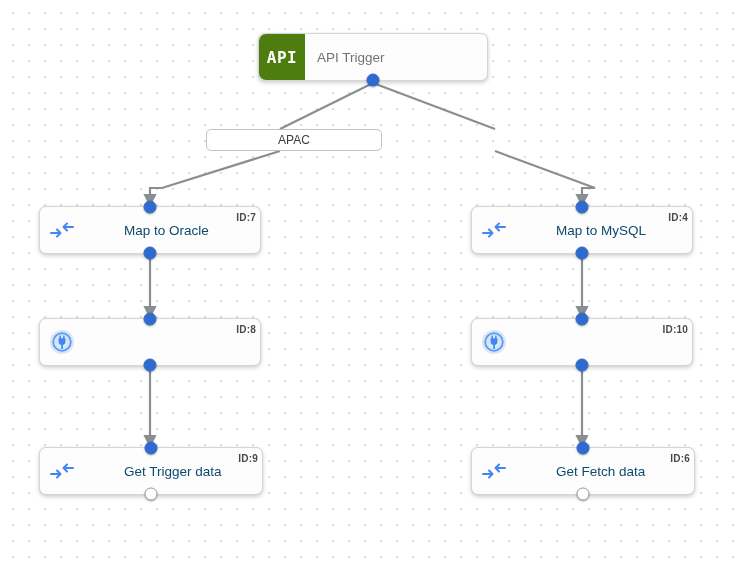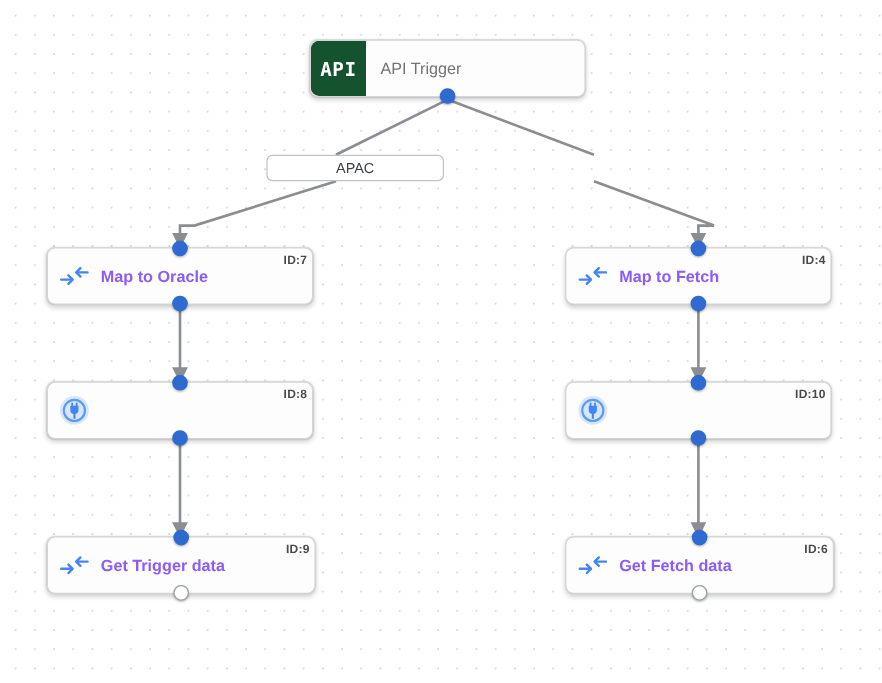--- a/index.html
+++ b/index.html
@@ -57,21 +57,21 @@
   .trigger {
     left: 258px;
     top: 33px;
     width: 230px;
     height: 48px;
   }
 
   .api-badge {
     width: 46px;
     height: 100%;
-    background: #14532d;
+    background: #4d7c0f;
     color: #ffffff;
     font-family: "DejaVu Sans Mono", monospace;
     font-size: 16px;
     font-weight: bold;
     letter-spacing: 0.5px;
     display: flex;
     align-items: center;
     justify-content: center;
     flex: none;
     text-align: center;
@@ -93,23 +93,24 @@
   .task-icon {
     width: 44px;
     flex: none;
     display: flex;
     align-items: center;
     justify-content: center;
   }
 
   .task-label {
     font-size: 13.5px;
-    font-weight: bold;
-    color: #8b5cf6;
+    font-weight: normal;
+    color: #0c4a6e;
     white-space: nowrap;
+    margin-left: 40px;
   }
 
   .node-id {
     position: absolute;
     top: 5px;
     right: 4px;
     font-size: 10px;
     font-weight: bold;
     color: #4a4a4a;
     letter-spacing: 0.2px;
@@ -184,21 +185,21 @@
   </svg>
 
   <div class="node trigger">
     <div class="node-inner">
       <div class="api-badge">API</div>
       <div class="trigger-label">API Trigger</div>
     </div>
     <span class="port out filled"></span>
   </div>
 
-  <div class="branch" style="left:222px; top:129px; width:148px;">
+  <div class="branch" style="left:206px; top:129px; width:176px;">
     <span>APAC</span>
   </div>
 
   <div class="node task" style="left:39px; top:206px;">
     <div class="node-inner">
       <div class="task-icon">
         <svg class="icon" width="24" height="18" viewBox="0 0 24 18">
           <g stroke="#4285f4" stroke-width="2" fill="none" stroke-linecap="round" stroke-linejoin="round">
             <path d="M 1 12 L 10 12"></path>
             <path d="M 7 8.5 L 10.5 12 L 7 15.5"></path>
@@ -256,21 +257,21 @@
       <div class="task-icon">
         <svg class="icon" width="24" height="18" viewBox="0 0 24 18">
           <g stroke="#4285f4" stroke-width="2" fill="none" stroke-linecap="round" stroke-linejoin="round">
             <path d="M 1 12 L 10 12"></path>
             <path d="M 7 8.5 L 10.5 12 L 7 15.5"></path>
             <path d="M 23 6 L 14 6"></path>
             <path d="M 17 2.5 L 13.5 6 L 17 9.5"></path>
           </g>
         </svg>
       </div>
-      <div class="task-label">Map to Fetch</div>
+      <div class="task-label">Map to MySQL</div>
     </div>
     <span class="node-id">ID:4</span>
     <span class="port in filled"></span>
     <span class="port out filled"></span>
   </div>
 
   <div class="node task" style="left:471px; top:318px;">
     <div class="node-inner">
       <div class="task-icon">
         <svg class="icon" width="26" height="26" viewBox="0 0 26 26">

